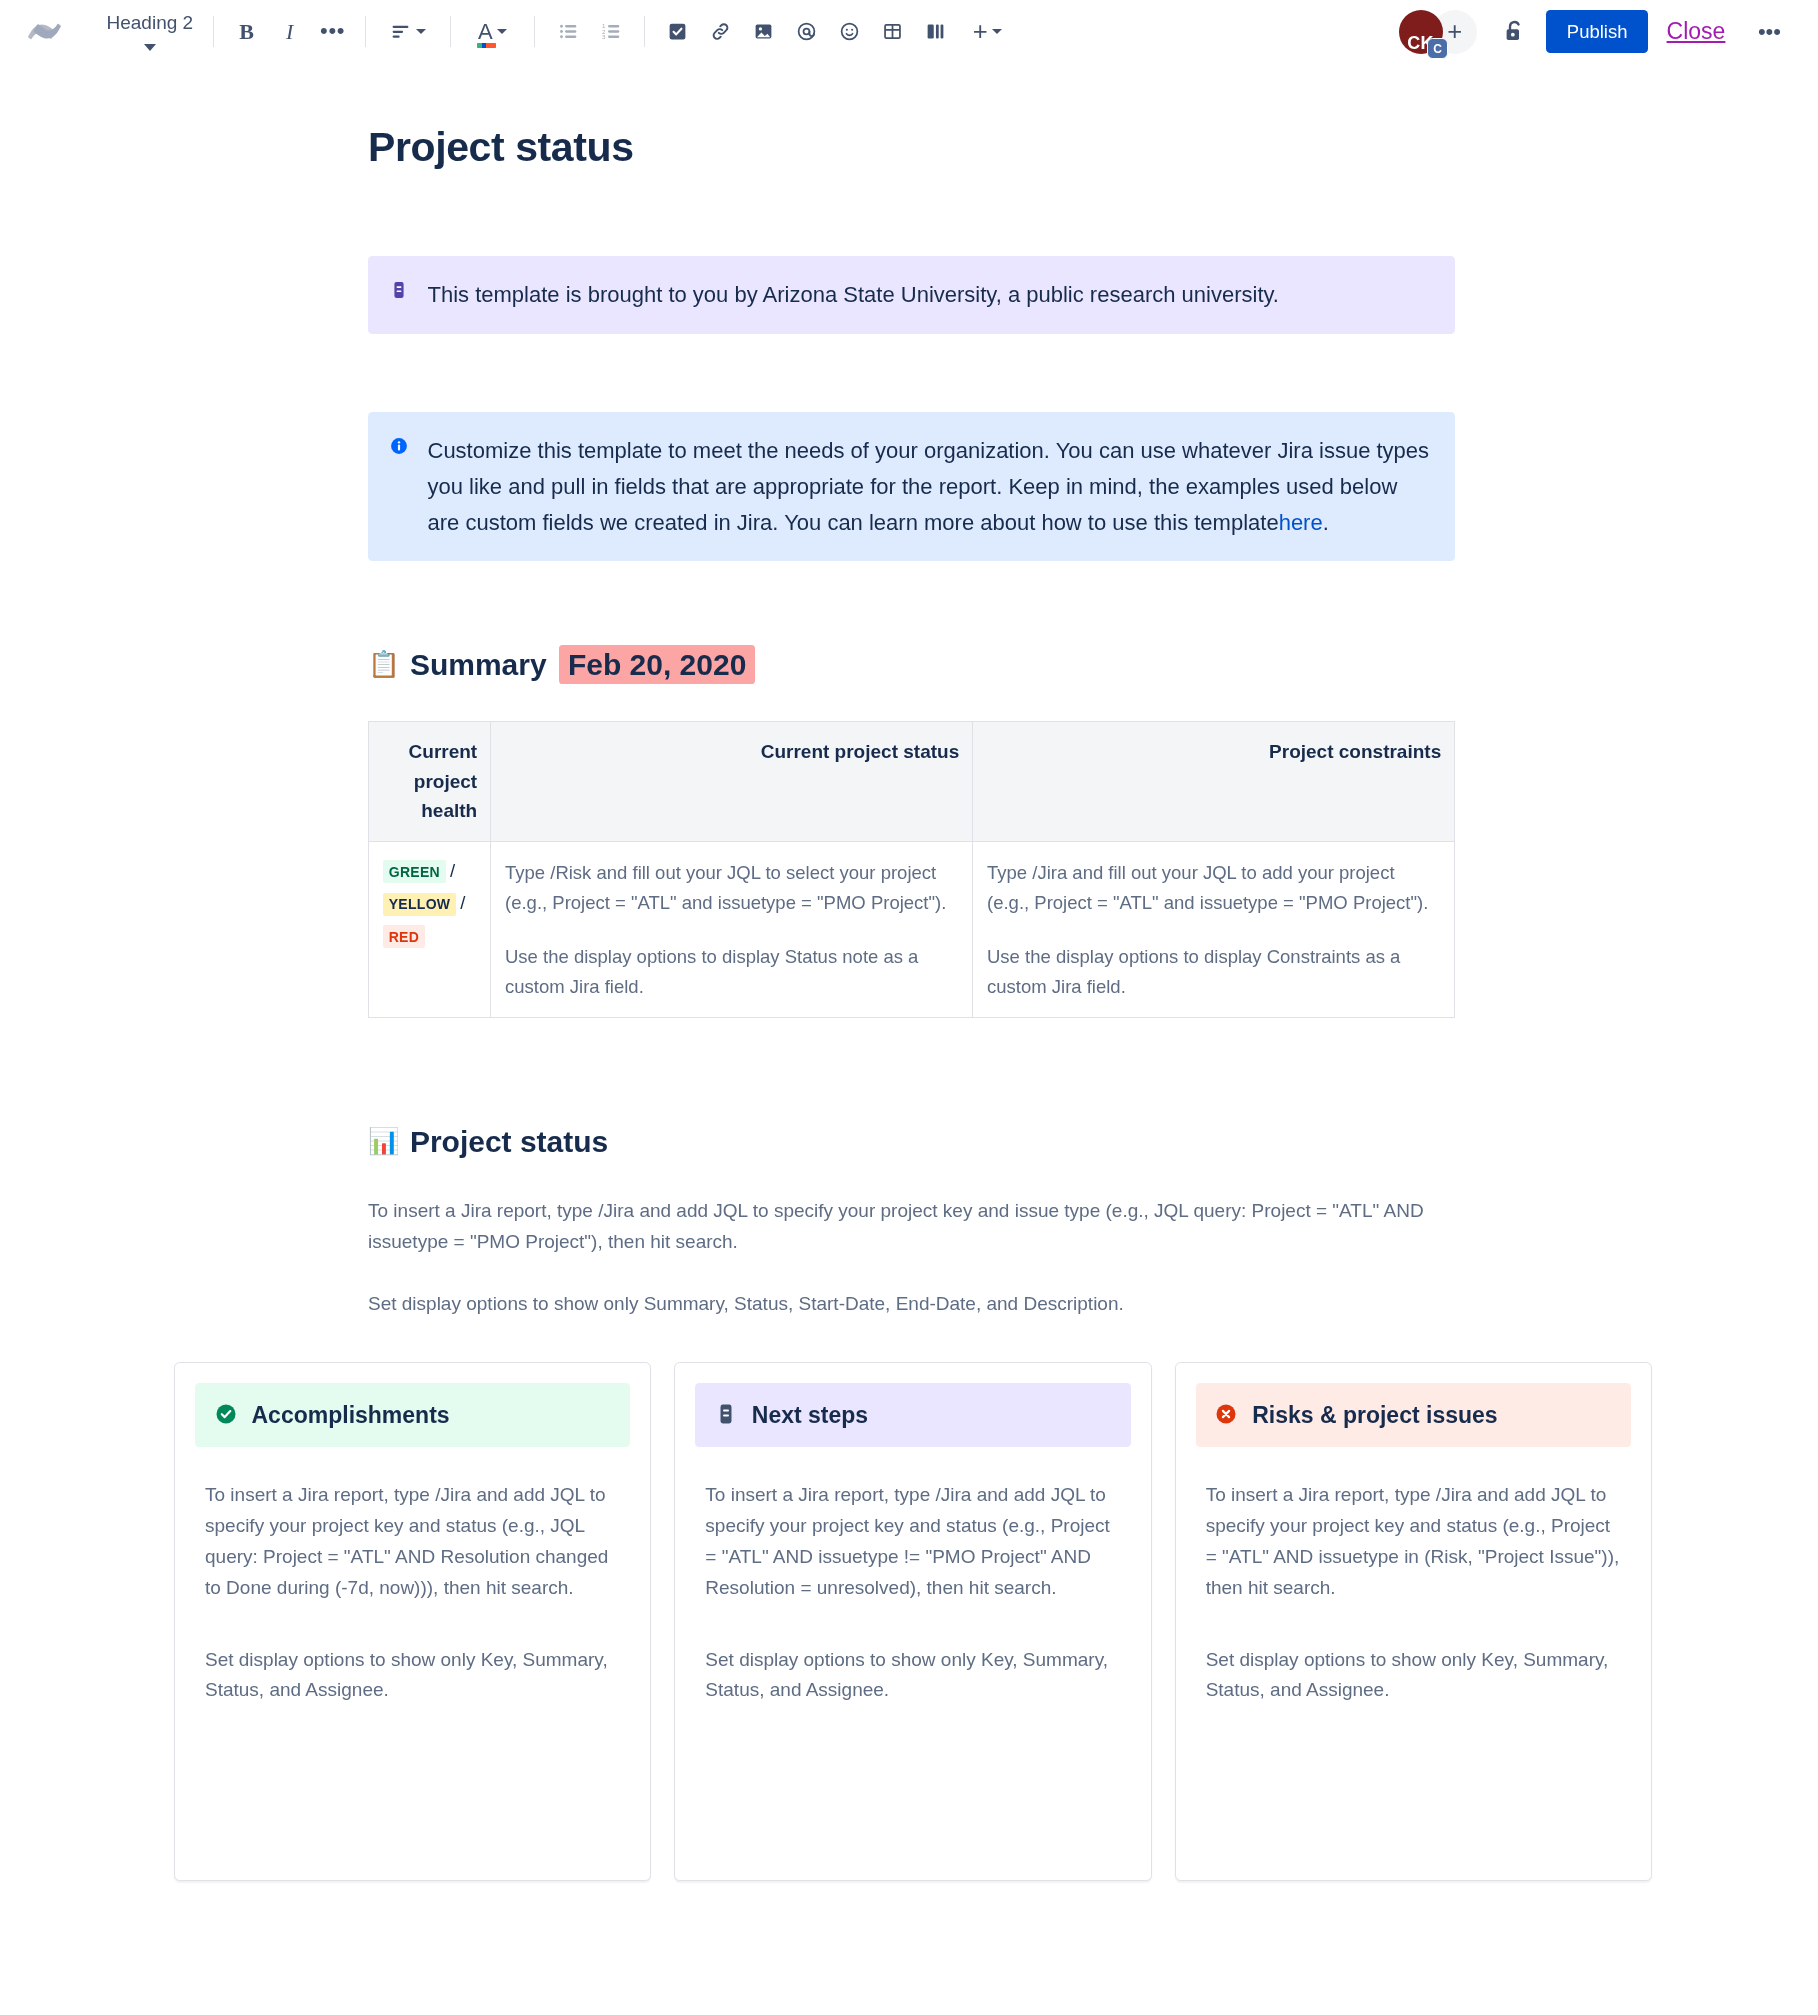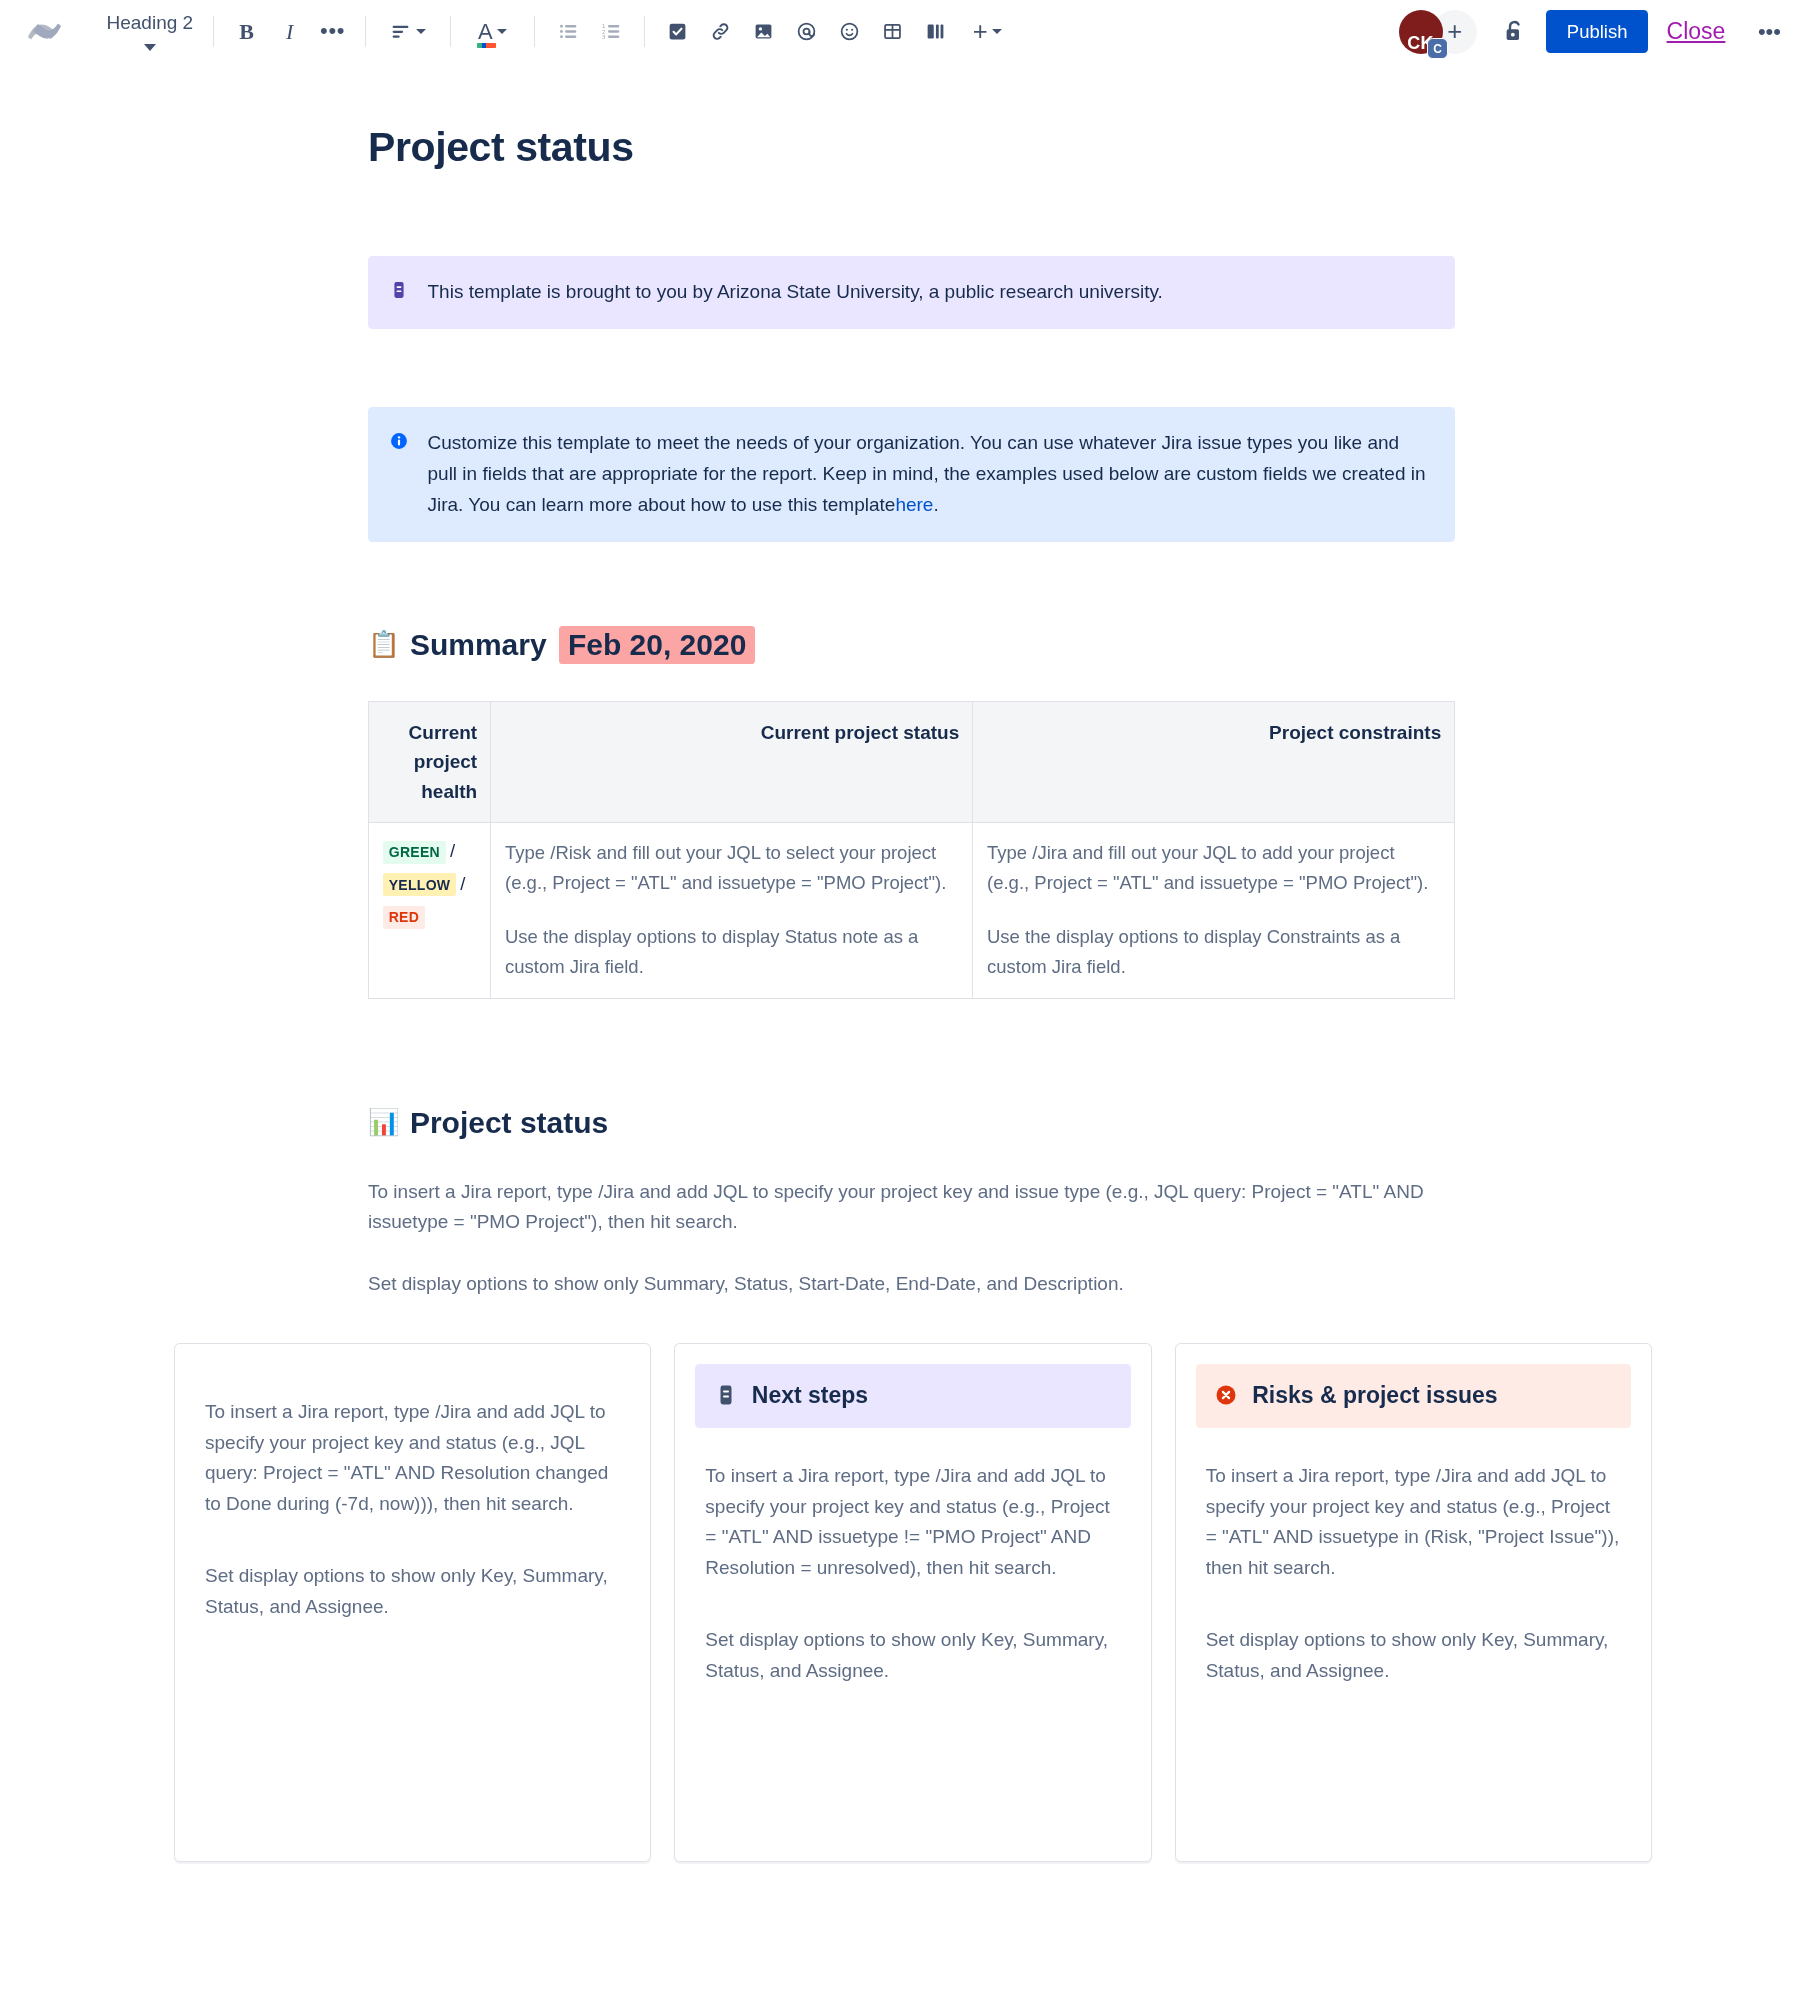--- a/index.html
+++ b/index.html
@@ -86,21 +86,21 @@
     margin: 61px 0 0 0; letter-spacing: -0.4px;
   }
 
   .panel {
     display: flex; align-items: flex-start; gap: 18.5px;
     border-radius: 4.3px; padding: 21px 21px 21px 21px;
   }
   .panel.note { background: #EAE6FF; margin-top: 85px; }
   .panel.info { background: #DEEBFF; margin-top: 78px; }
   .panel-icon { flex: 0 0 auto; margin-top: 2.8px; }
-  .panel-text { font-size: 19px; line-height: 1.63; color: #172B4D; }
+  .panel-text { font-size: 22px; line-height: 1.63; color: #172B4D; }
   .panel-text a { color: #0052CC; text-decoration: none; }
 
   .h2 {
     font-size: 30px; font-weight: 600; color: #172B4D;
     display: flex; align-items: center; gap: 10px;
     margin: 0;
   }
   .h2.summary { margin-top: 84px; }
   .h2.status  { margin-top: 107px; }
   .emoji { font-size: 25.6px; line-height: 1; display:inline-block; }
@@ -387,20 +387,29 @@
     </h2>
 
     <p class="body-p p-gap-1">To insert a Jira report, type /Jira and add JQL to specify your project key and issue type (e.g., JQL query: Project = "ATL" AND issuetype = "PMO Project"), then hit search.</p>
     <p class="body-p p-gap-2">Set display options to show only Summary, Status, Start-Date, End-Date, and Description.</p>
 
   </div>
 
   <div class="cards">
 
     <div class="card">
+      <div class="card-head green">
+        <span>
+          <svg width="24" height="24" viewBox="0 0 24 24">
+            <circle cx="12" cy="12" r="9.5" fill="#00875A"></circle>
+            <path d="M7.8 12.2l2.9 2.9 5.6-6" stroke="#fff" stroke-width="2.2" fill="none" stroke-linecap="round" stroke-linejoin="round"></path>
+          </svg>
+        </span>
+        <span class="card-head-title">Accomplishments</span>
+      </div>
       <div class="card-body">
         <p>To insert a Jira report, type /Jira and add JQL to specify your project key and status (e.g., JQL query: Project = "ATL" AND Resolution changed to Done during (-7d, now))), then hit search.</p>
         <p class="second">Set display options to show only Key, Summary, Status, and Assignee.</p>
       </div>
     </div>
 
     <div class="card">
       <div class="card-head purple">
         <span>
           <svg width="24" height="24" viewBox="0 0 24 24">

